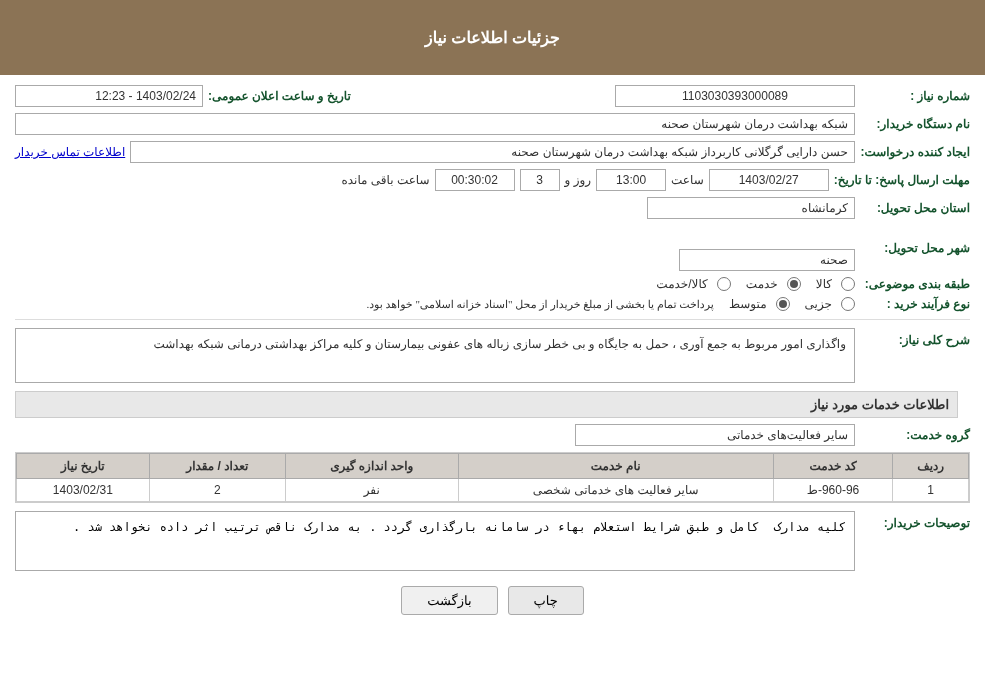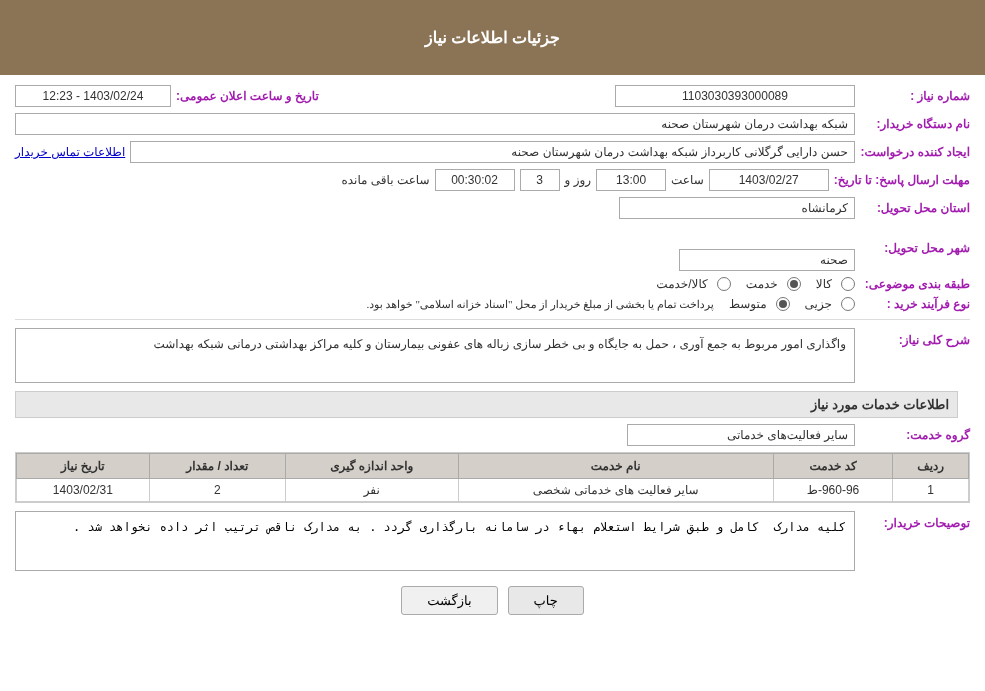--- a/index.html
+++ b/index.html
@@ -27,21 +27,21 @@
     .content {
       padding: 10px 15px;
     }
     .row {
       display: flex;
       align-items: center;
       margin-bottom: 6px;
       gap: 5px;
     }
     .label {
-      color: #a21caf;
+      color: #14532d;
       white-space: nowrap;
       font-weight: bold;
       font-size: 12px;
       min-width: 110px;
       text-align: right;
     }
     .label-left {
       min-width: 80px;
       text-align: left;
     }
@@ -186,21 +186,21 @@
 
 <div class="page-wrapper">
   <div class="header-bar">جزئیات اطلاعات نیاز</div>
   <div class="content">
 
     <div class="row">
       <span class="label">شماره نیاز :</span>
       <div class="field-box" style="width:240px; text-align:center;">1103030393000089</div>
       <div style="flex:1;"></div>
       <span class="label label-left" style="min-width:auto;">تاریخ و ساعت اعلان عمومی:</span>
-      <div class="field-box" style="width:156px; text-align:center;">1403/02/24 - 12:23</div>
+      <div class="field-box" style="width:188px; text-align:right;">1403/02/24 - 12:23</div>
     </div>
 
     <div class="row">
       <span class="label">نام دستگاه خریدار:</span>
       <div class="field-box field-wide">شبکه بهداشت درمان شهرستان صحنه</div>
     </div>
 
     <div class="row">
       <span class="label">ایجاد کننده درخواست:</span>
       <div class="field-box" style="flex:1;">حسن دارایی گرگلانی کاربرداز شبکه بهداشت درمان شهرستان صحنه</div>
@@ -213,21 +213,21 @@
       <span class="small-label">ساعت</span>
       <div class="field-box" style="width:70px; text-align:center;">13:00</div>
       <span class="small-label">روز و</span>
       <div class="field-box" style="width:40px; text-align:center;">3</div>
       <div class="field-box" style="width:80px; text-align:center;">00:30:02</div>
       <span class="small-label">ساعت باقی مانده</span>
     </div>
 
     <div class="row">
       <span class="label">استان محل تحویل:</span>
-      <div class="field-box" style="width:236px;">کرمانشاه</div>
+      <div class="field-box" style="width:208px;">کرمانشاه</div>
     </div>
 
     <div class="row">
       <span class="label">شهر محل تحویل:</span>
       <div class="field-box" style="width:176px;margin-top:24px;">صحنه</div>
     </div>
 
     <div class="row">
       <span class="label">طبقه بندی موضوعی:</span>
       <div class="radio-group">
@@ -265,21 +265,21 @@
 
     <div class="buyer-notes-row">
       <span class="label" style="padding-top:5px;">شرح کلی نیاز:</span>
       <div class="desc-box">واگذاری امور مربوط به جمع آوری ، حمل به جایگاه و بی خطر سازی زباله های عفونی بیمارستان و کلیه مراکز بهداشتی درمانی شبکه بهداشت</div>
     </div>
 
     <div class="section-header">اطلاعات خدمات مورد نیاز</div>
 
     <div class="row">
       <span class="label">گروه خدمت:</span>
-      <div class="field-box" style="width:228px;">سایر فعالیت‌های خدماتی</div>
+      <div class="field-box" style="width:280px;">سایر فعالیت‌های خدماتی</div>
     </div>
 
     <div class="table-container">
       <table>
         <thead>
           <tr>
             <th>ردیف</th>
             <th>کد خدمت</th>
             <th>نام خدمت</th>
             <th>واحد اندازه گیری</th>

